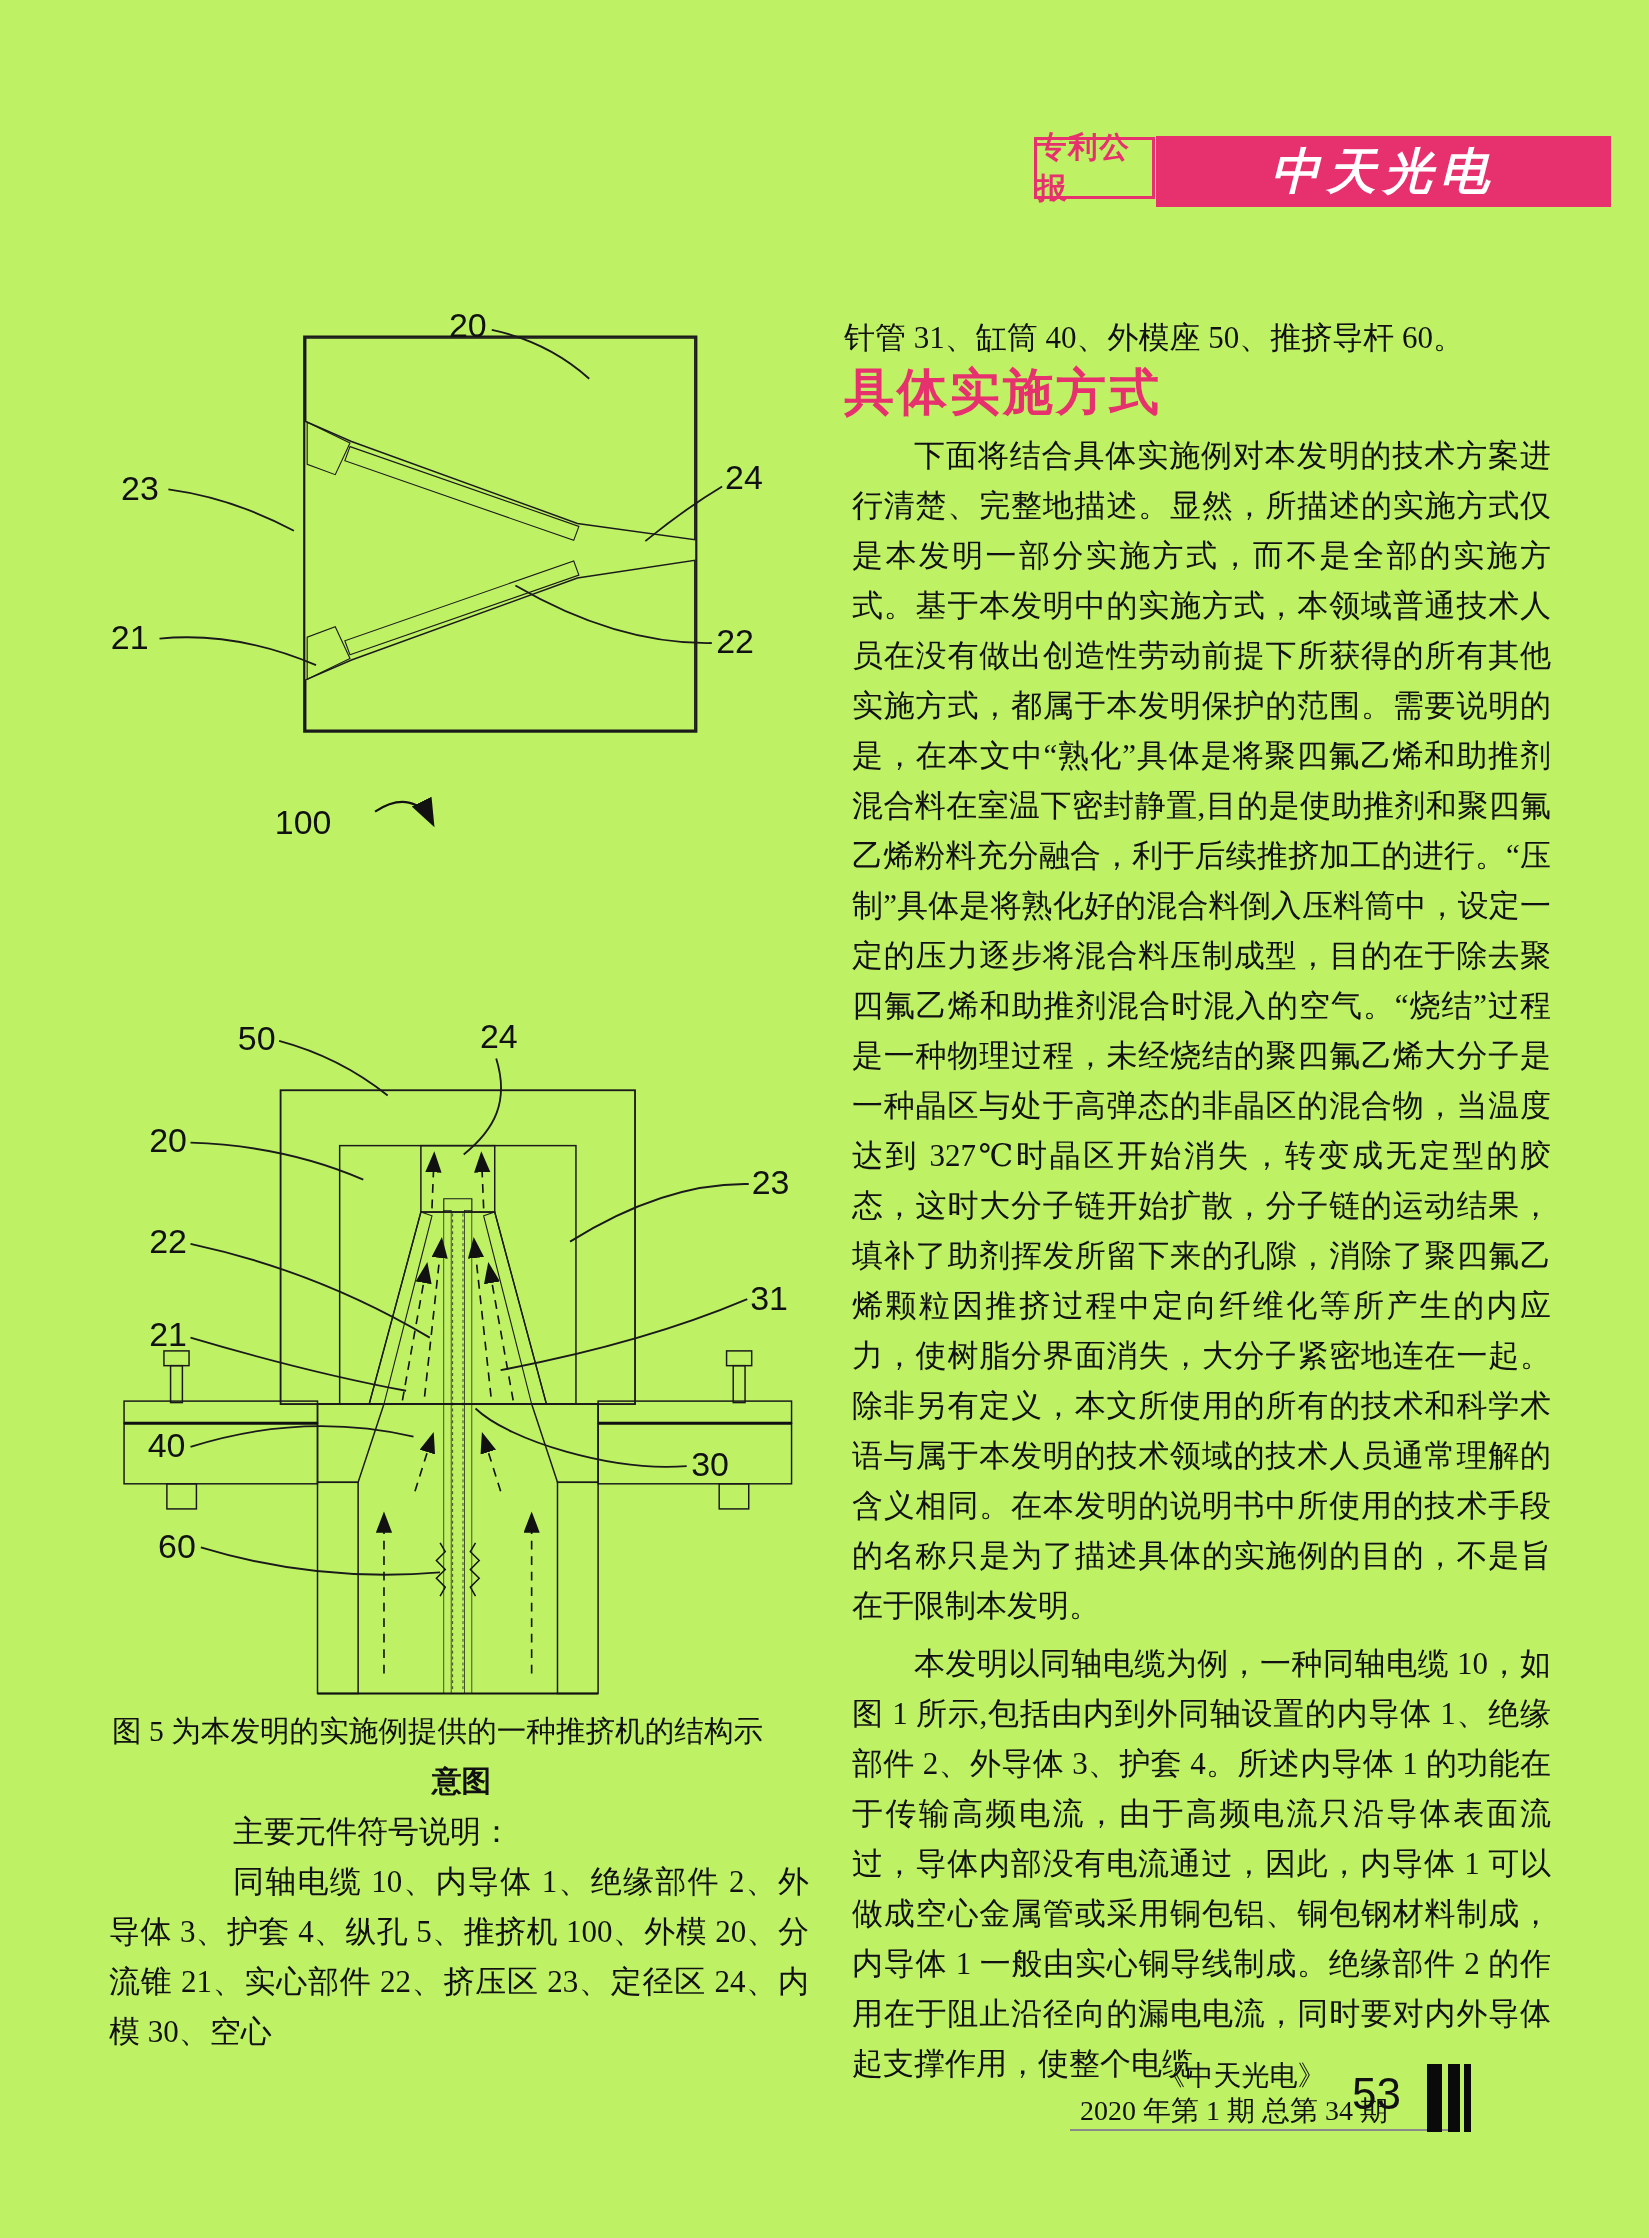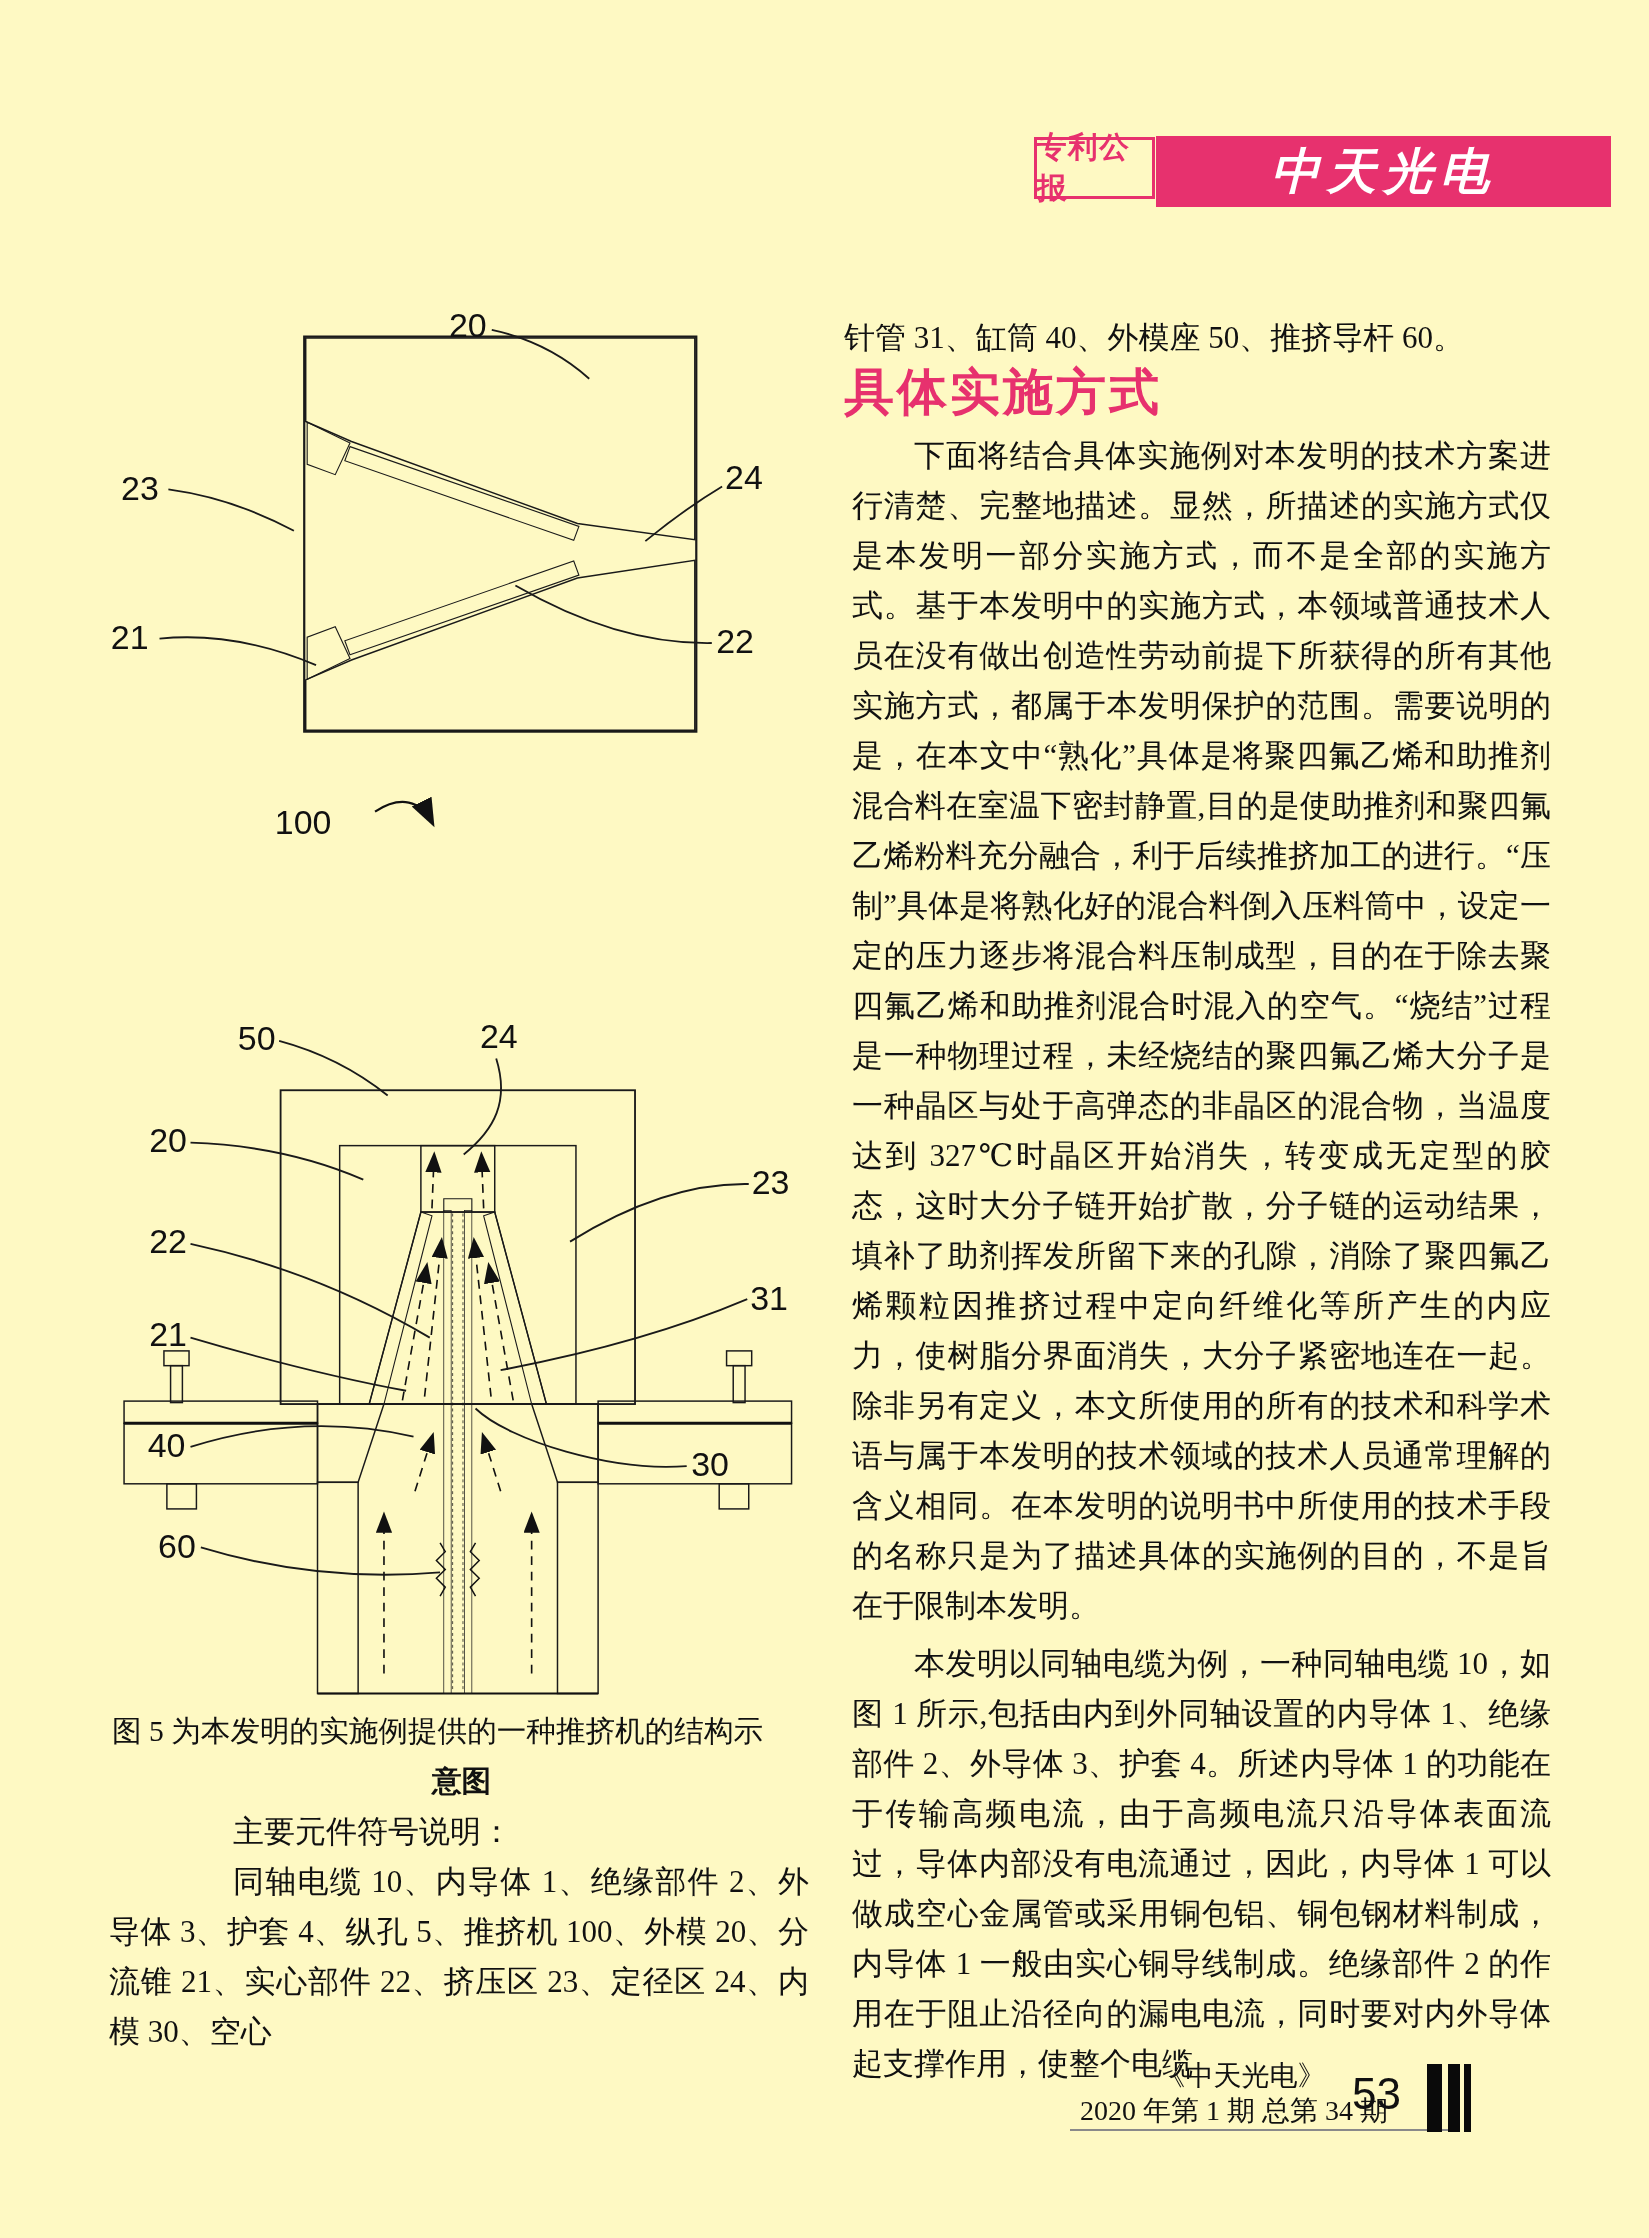--- a/index.html
+++ b/index.html
@@ -1,16 +1,16 @@
 <!DOCTYPE html>
 <html style="font-size:11.8px"><head>
 <meta charset="utf-8">
 <style>
   html,body{margin:0;padding:0;background:#9a9a9a;}
-  #page{position:relative;width:1649px;height:2239px;background:#fef9c3;
+  #page{position:relative;width:1649px;height:2239px;background:#bef264;
         font-family:"Liberation Serif","DejaVu Serif",serif;color:#111;overflow:hidden;}
   .abs{position:absolute;}
   .sans{font-family:"Liberation Sans","DejaVu Sans",sans-serif;}
 
   
   .hdr-tag{left:1034px;top:137px;width:121px;height:62px;border:3.7px solid #e7316e;
            box-sizing:border-box;display:flex;align-items:center;justify-content:center;
            font-size:29.6px;font-weight:bold;color:#e7316e;letter-spacing:1.5px;}
   .hdr-brand{left:1156px;top:136px;width:455px;height:71px;background:#e7316e;
              display:flex;align-items:center;justify-content:center;

